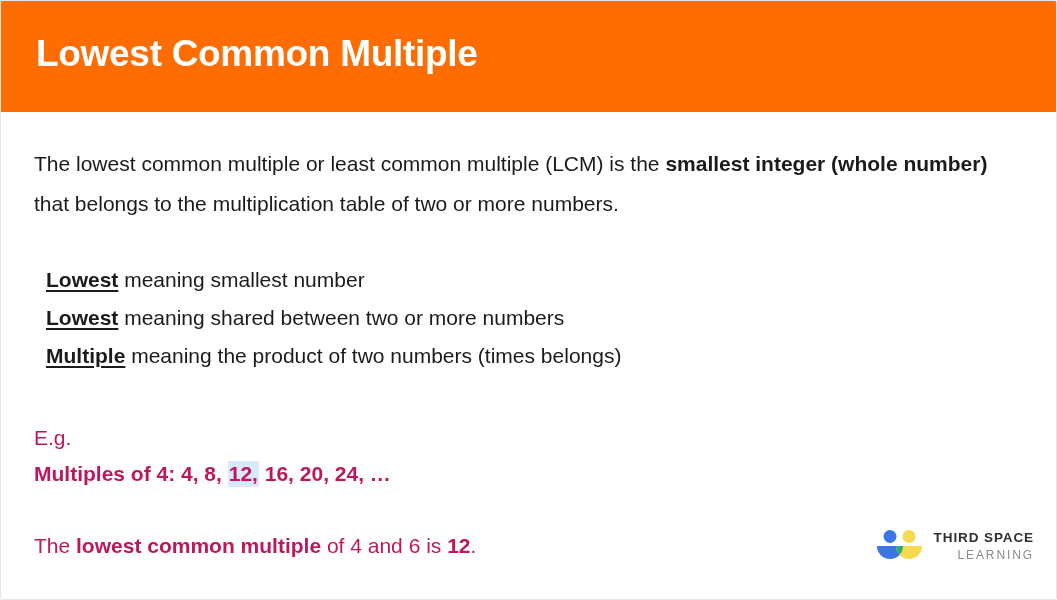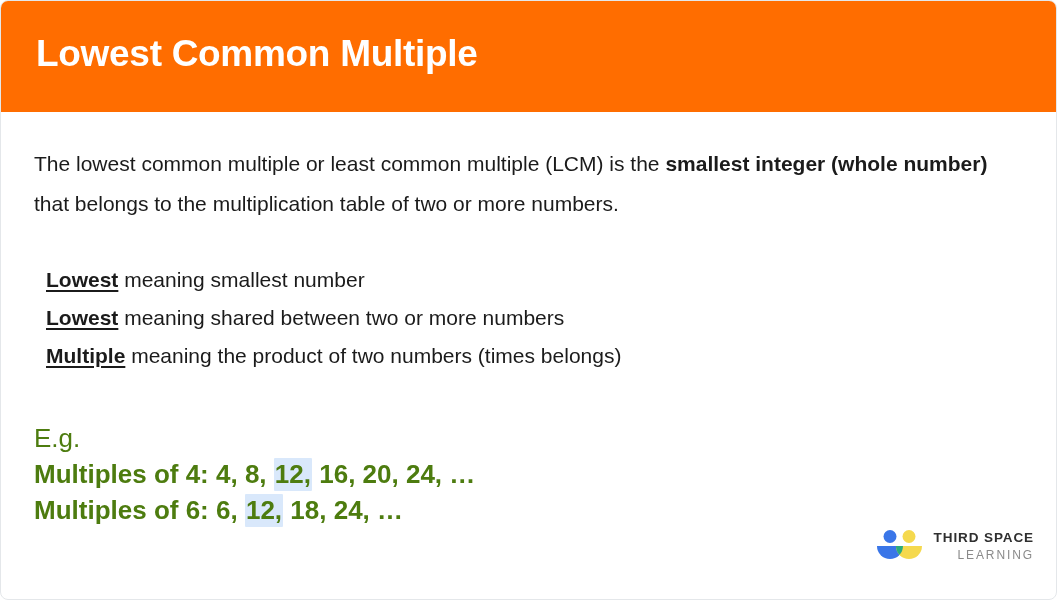--- a/index.html
+++ b/index.html
@@ -13,21 +13,21 @@
     font-family: "Liberation Sans", sans-serif;
     -webkit-font-smoothing: antialiased;
   }
 
   .card {
     position: relative;
     width: 1057px;
     height: 600px;
     box-sizing: border-box;
     background: #ffffff;
-    border-radius: 8px;
+    border-radius: 2px;
     border: 1px solid #e4e7ea;
     overflow: hidden;
   }
 
   
   .header {
     position: absolute;
     left: 0;
     top: 0;
     width: 1057px;
@@ -78,23 +78,23 @@
   }
   .defs .term {
     font-weight: bold;
     text-decoration: underline;
     text-underline-offset: 3px;
   }
 
   .example {
     margin: 0;
     padding-top: 33px;
-    font-size: 26px;
+    font-size: 21px;
     line-height: 36px;
-    color: #4d7c0f;
+    color: #be185d;
   }
   .example .bold-line { font-weight: bold; }
   .example b { font-weight: bold; }
   .hl {
     background: #d9e8fb;
     padding: 1px 1px 2px 1px;
     border-radius: 1px;
   }
 
   
@@ -135,21 +135,21 @@
   <div class="header">
     <div class="header-title">Lowest Common Multiple</div>
   </div>
 
   <div class="body">
 
     <p class="intro"><span>The lowest common multiple or least common multiple (LCM) is the </span><b>smallest integer (whole number)</b><span> that belongs to the multiplication table of two or more numbers.</span></p>
 
     <p class="defs"><span class="term">Lowest</span><span> meaning smallest number</span><br><span class="term">Lowest</span><span> meaning shared between two or more numbers</span><br><span class="term">Multiple</span><span> meaning the product of two numbers (times belongs)</span></p>
 
-    <p class="example"><span>E.g.</span><br><span class="bold-line"><span>Multiples of 4: 4, 8, </span><span class="hl">12,</span><span> 16, 20, 24, …</span></span><br><span class="bold-line"><span>Multiples of 6: 6, </span><span class="hl">12,</span><span> 18, 24, …</span></span><br></p>
+    <p class="example"><span>E.g.</span><br><span class="bold-line"><span>Multiples of 4: 4, 8, </span><span class="hl">12,</span><span> 16, 20, 24, …</span></span><br><br><span><span>The </span><b>lowest common multiple</b><span> of 4 and 6 is </span><b>12</b><span>.</span></span></p>
 
   </div>
 
   <div class="logo">
     <svg class="logo-mark" width="48" height="34" viewBox="0 0 48 34">
       <circle cx="13" cy="7.5" r="6.5" fill="#3a76e8"></circle>
       <circle cx="32" cy="7.5" r="6.5" fill="#f5d94e"></circle>
       <path d="M 0 17 A 13 13 0 0 0 26 17 Z" fill="#3a76e8"></path>
       <path d="M 19 17 A 13 13 0 0 0 45 17 Z" fill="#f5d94e"></path>
       <path d="M 19 17 L 26 17 A 13 13 0 0 1 22.5 25.8 A 13 13 0 0 1 19 17 Z" fill="#2aab7e"></path>

